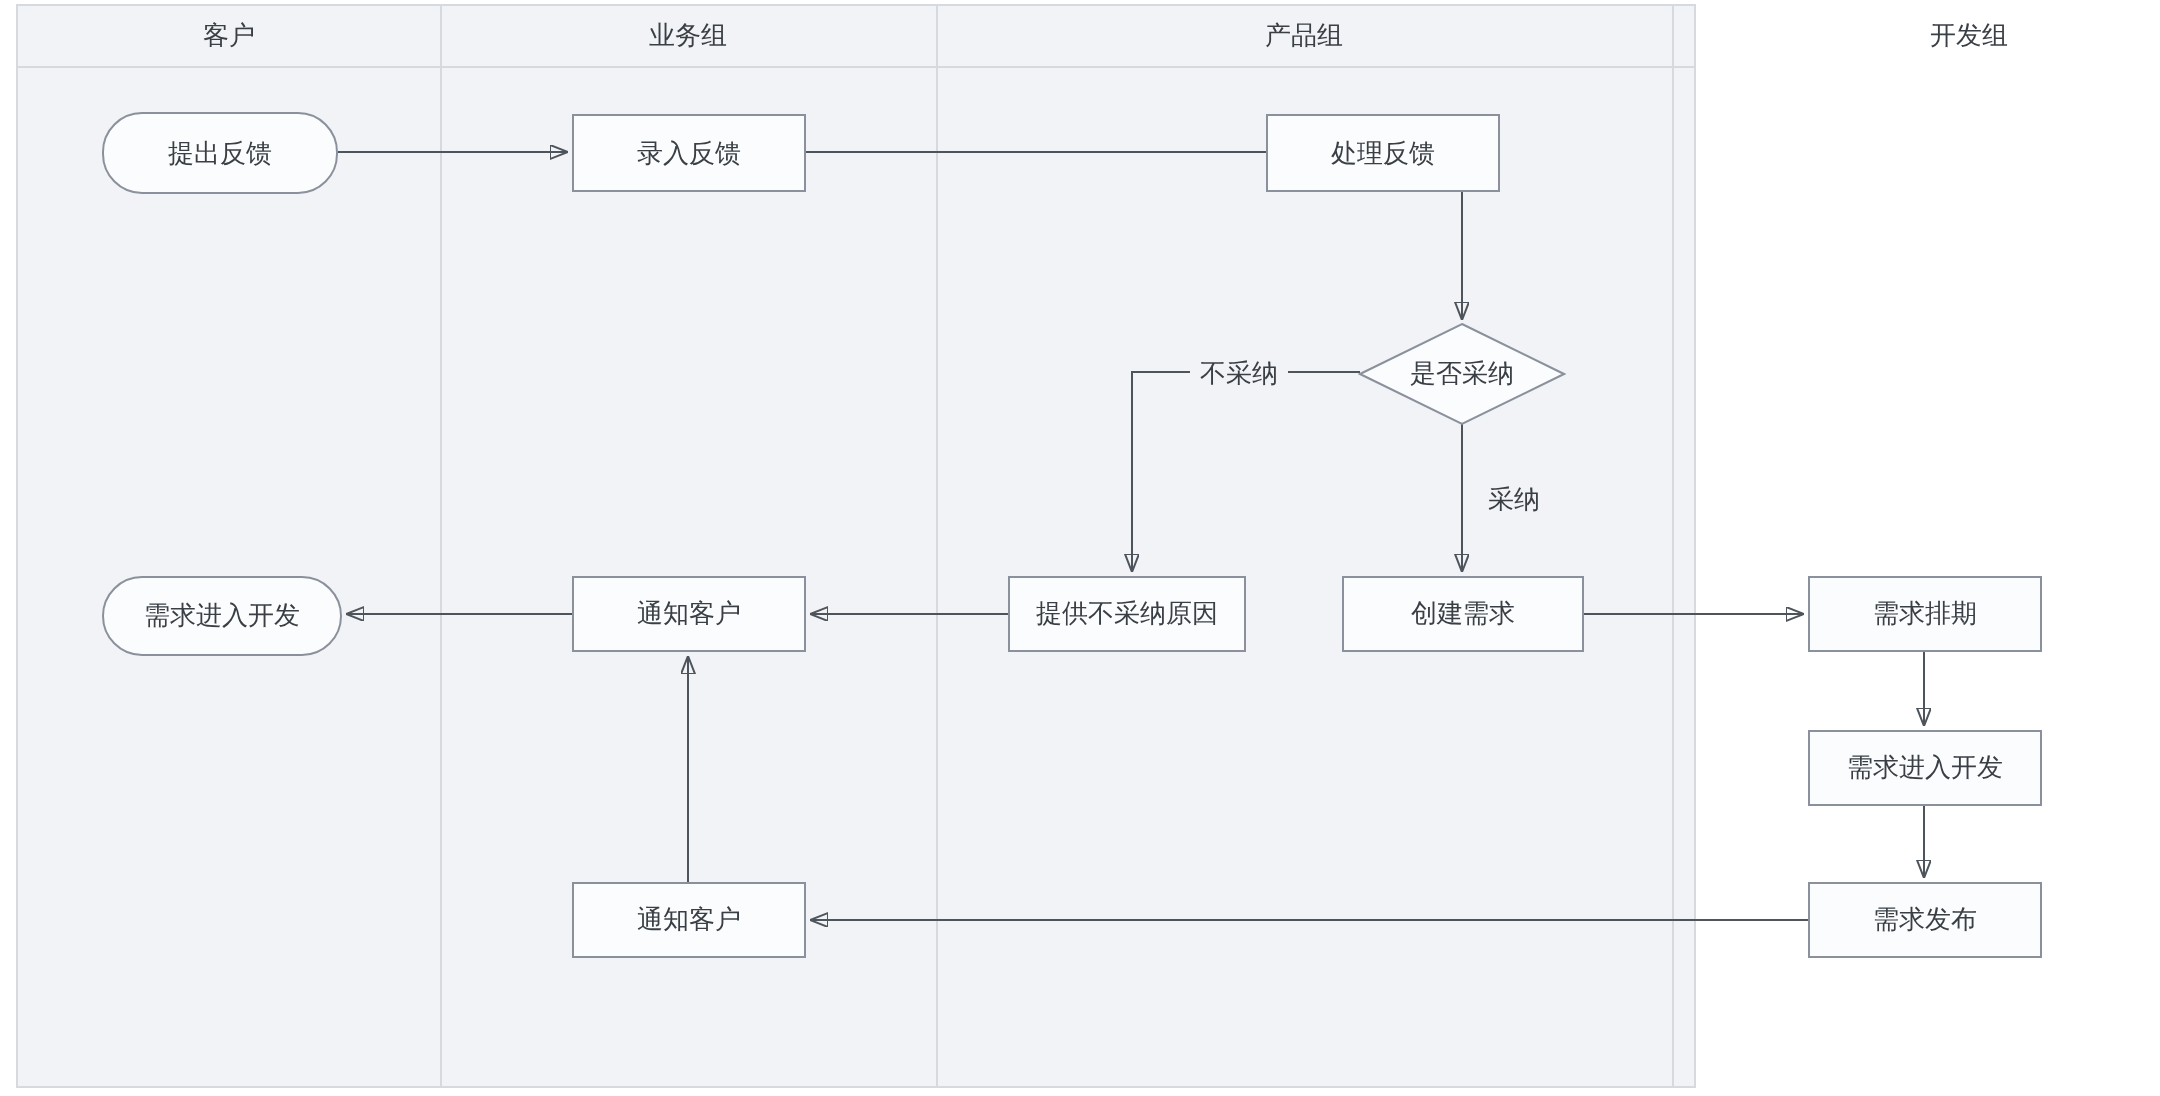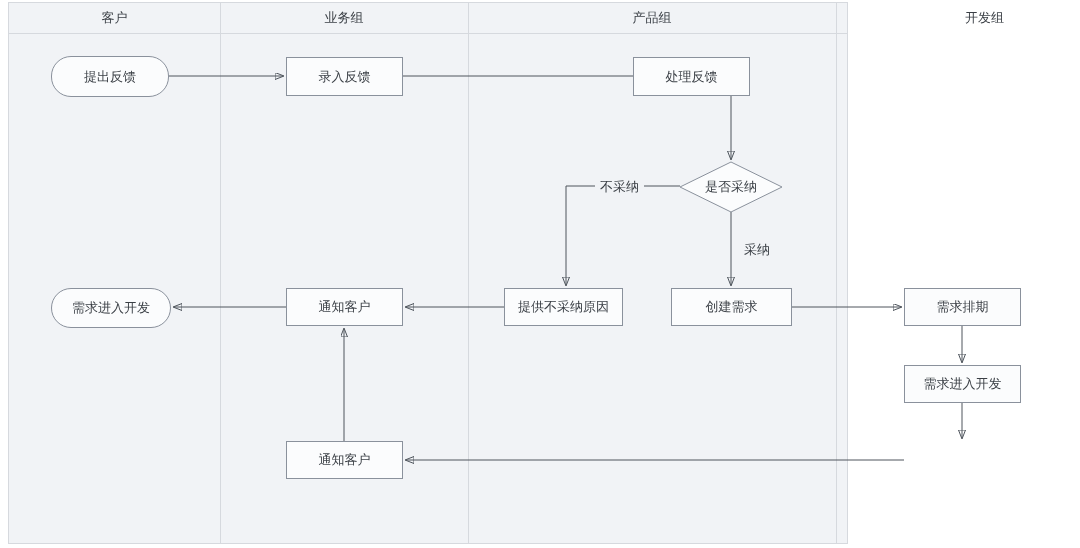--- a/index.html
+++ b/index.html
@@ -129,20 +129,23 @@
   </div>
 
   <div class="node" style="left:895px;top:362px;width:117px;height:38px;">
     <span>需求进入开发</span>
   </div>
 
   <div class="node" style="left:895px;top:285px;width:117px;height:38px;">
     <span>需求排期</span>
   </div>
 
+  <div class="node" style="left:895px;top:438px;width:117px;height:38px;">
+    <span>需求发布</span>
+  </div>
 
   <div class="node" style="left:277px;top:438px;width:117px;height:38px;">
     <span>通知客户</span>
   </div>
 
   <div class="edge-label" style="left:562px;top:174px;">不采纳</div>
   <div class="edge-label" style="left:706px;top:237px;">采纳</div>
 
 </div>
 

